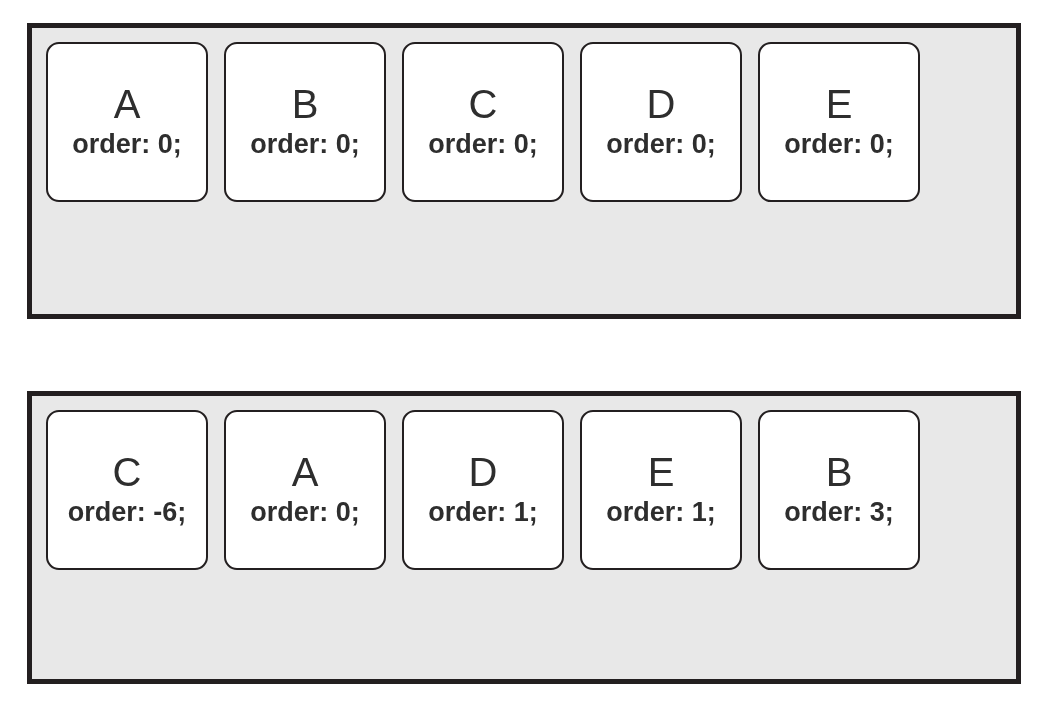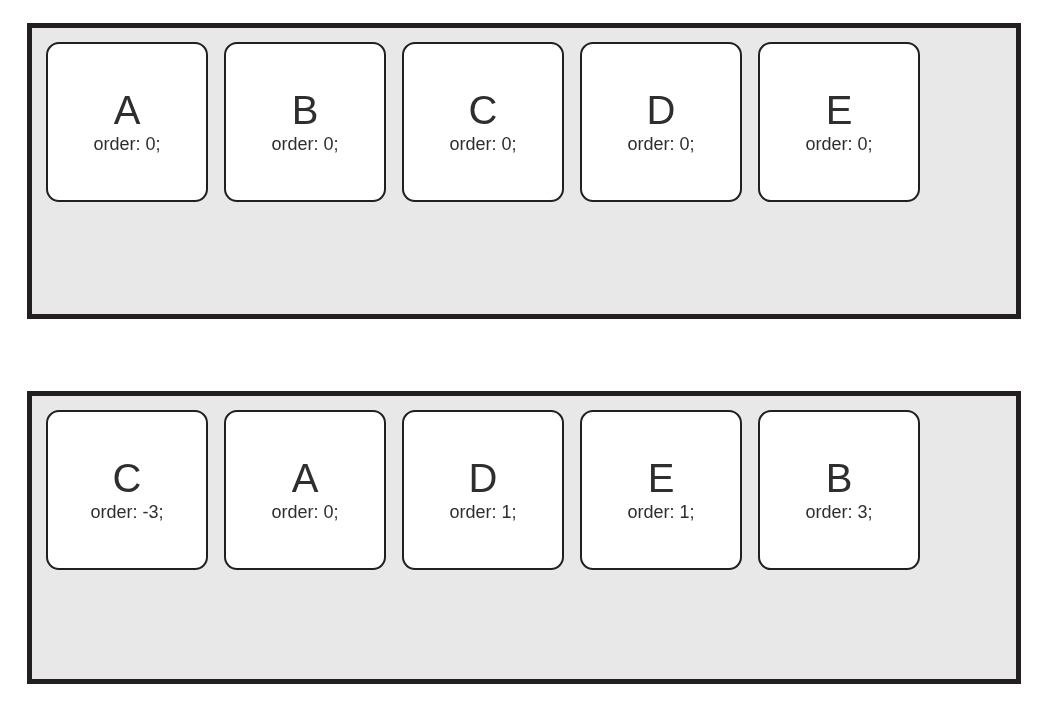--- a/index.html
+++ b/index.html
@@ -43,24 +43,25 @@
     justify-content: center;
     align-items: center;
     flex: none;
   }
   .item-letter {
     font-size: 40px;
     line-height: 1.12;
     color: var(--text-color);
   }
   .item-code {
-    font-size: 18px;
+    font-size: 27px;
     line-height: 1.3;
     color: var(--text-color);
     white-space: nowrap;
+    font-weight: bold;
   }
 </style>
 </head>
 <body>
 
 <div class="flex-container top">
   <div class="flex-item">
     <span class="item-letter">A</span>
     <span class="item-code">order: 0;</span>
   </div>
@@ -78,21 +79,21 @@
   </div>
   <div class="flex-item">
     <span class="item-letter">E</span>
     <span class="item-code">order: 0;</span>
   </div>
 </div>
 
 <div class="flex-container bottom">
   <div class="flex-item">
     <span class="item-letter">C</span>
-    <span class="item-code">order: -3;</span>
+    <span class="item-code">order: -6;</span>
   </div>
   <div class="flex-item">
     <span class="item-letter">A</span>
     <span class="item-code">order: 0;</span>
   </div>
   <div class="flex-item">
     <span class="item-letter">D</span>
     <span class="item-code">order: 1;</span>
   </div>
   <div class="flex-item">

